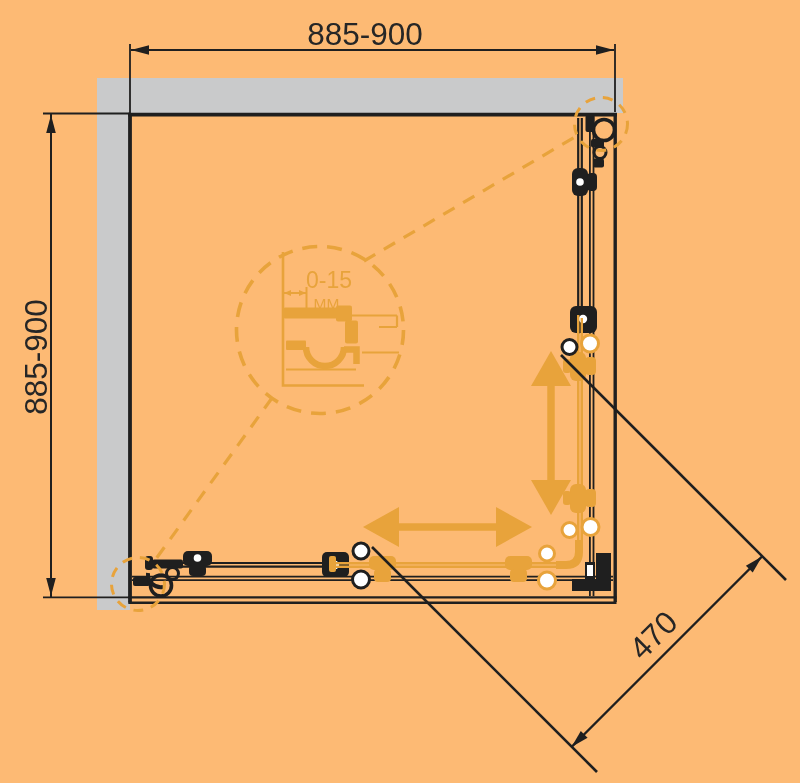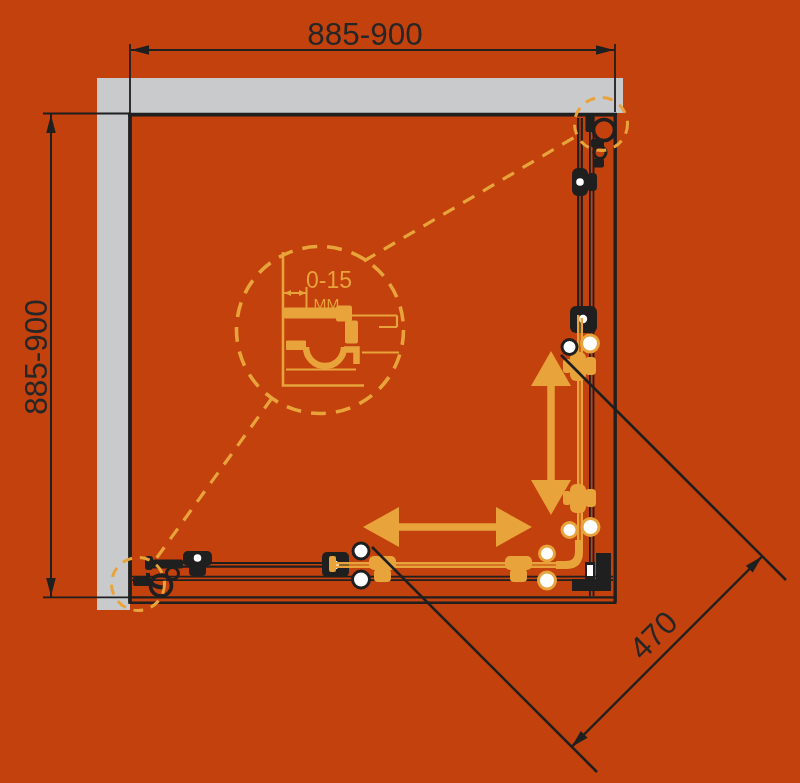--- a/index.html
+++ b/index.html
@@ -1,16 +1,16 @@
 <!DOCTYPE html>
 <html><head>
 <meta charset="utf-8">
 <style>
   html,body{margin:0;padding:0;background:#fff;}
-  .stage{position:relative;width:800px;height:783px;background:#c2410c;overflow:hidden;
+  .stage{position:relative;width:800px;height:783px;background:#fdba74;overflow:hidden;
          font-family:"Liberation Sans",sans-serif;}
   svg{position:absolute;left:0;top:0;}
   .blk-l{stroke:#1f1f1f;fill:none;}
   .blk-f{fill:#1f1f1f;stroke:none;}
   .org-l{stroke:#E8A33B;fill:none;}
   .org-f{fill:#E8A33B;stroke:none;}
   .gray-f{fill:#C9CACB;stroke:none;}
   .dim-t{font-family:"Liberation Sans",sans-serif;font-size:31.5px;fill:#262626;text-anchor:middle;}
   .det-t1{font-family:"Liberation Sans",sans-serif;font-size:23px;fill:#E8A33B;text-anchor:middle;}
   .det-t2{font-family:"Liberation Sans",sans-serif;font-size:15.5px;fill:#E8A33B;text-anchor:middle;}

